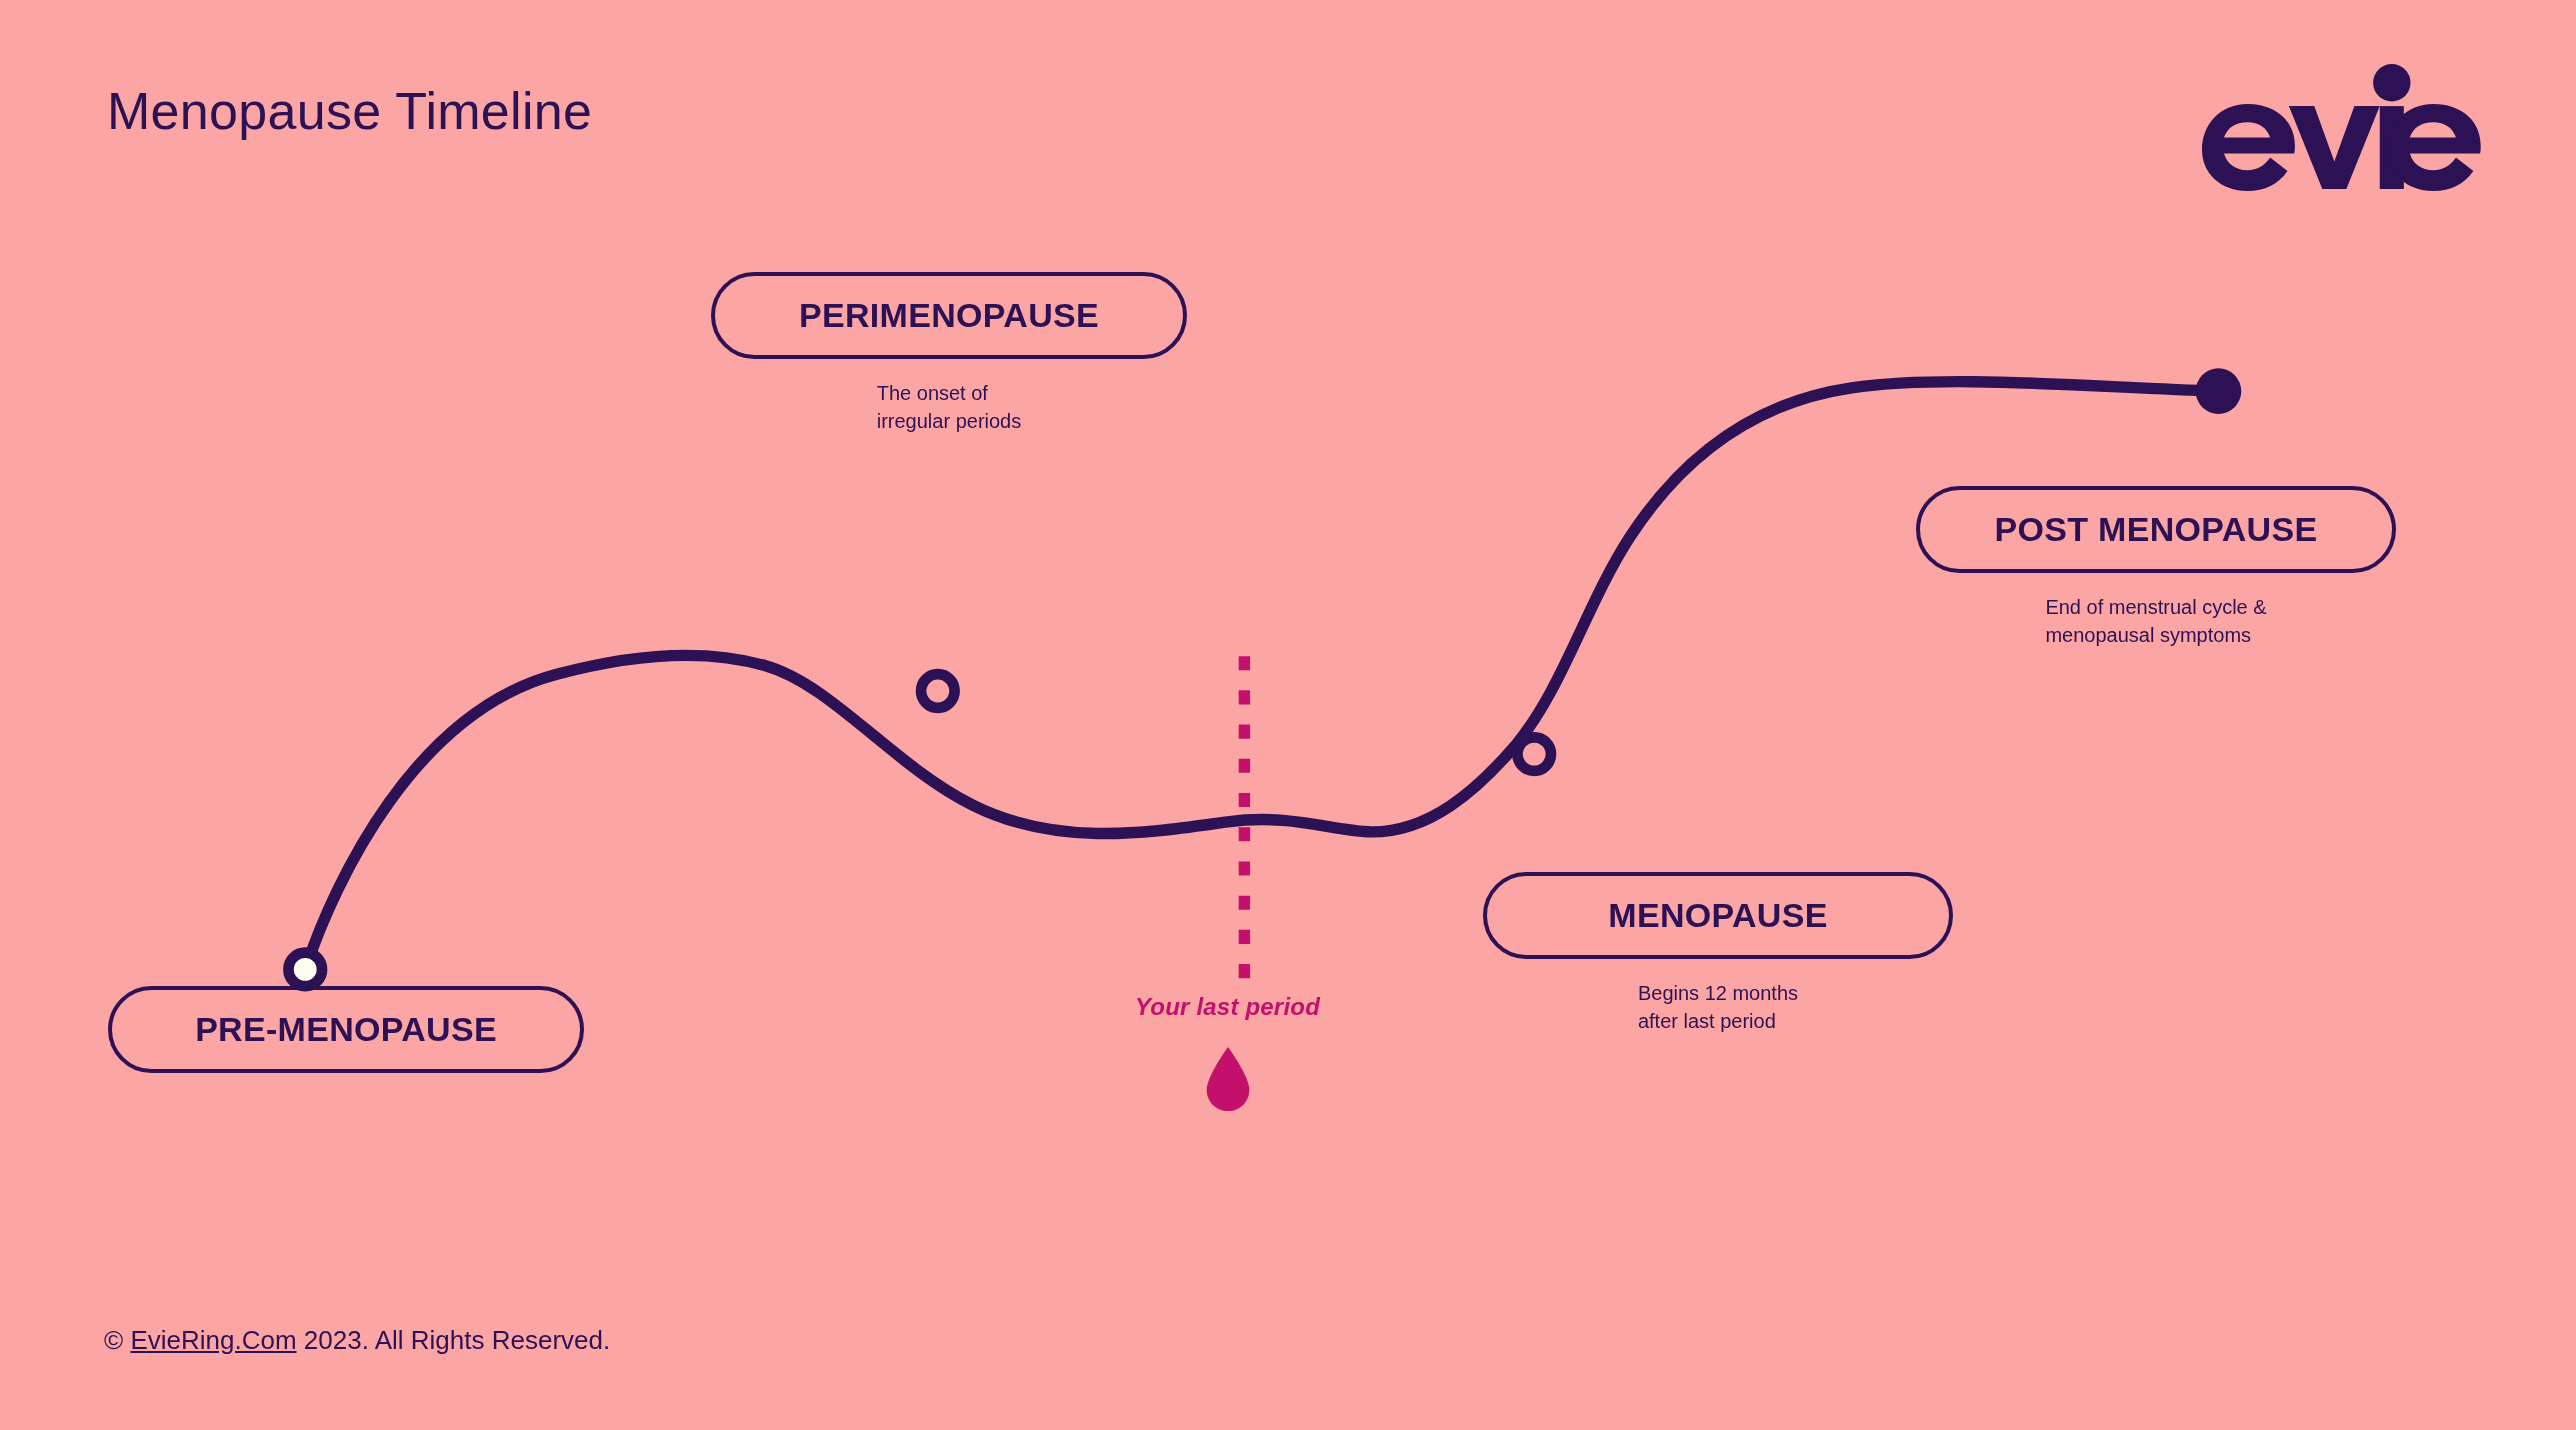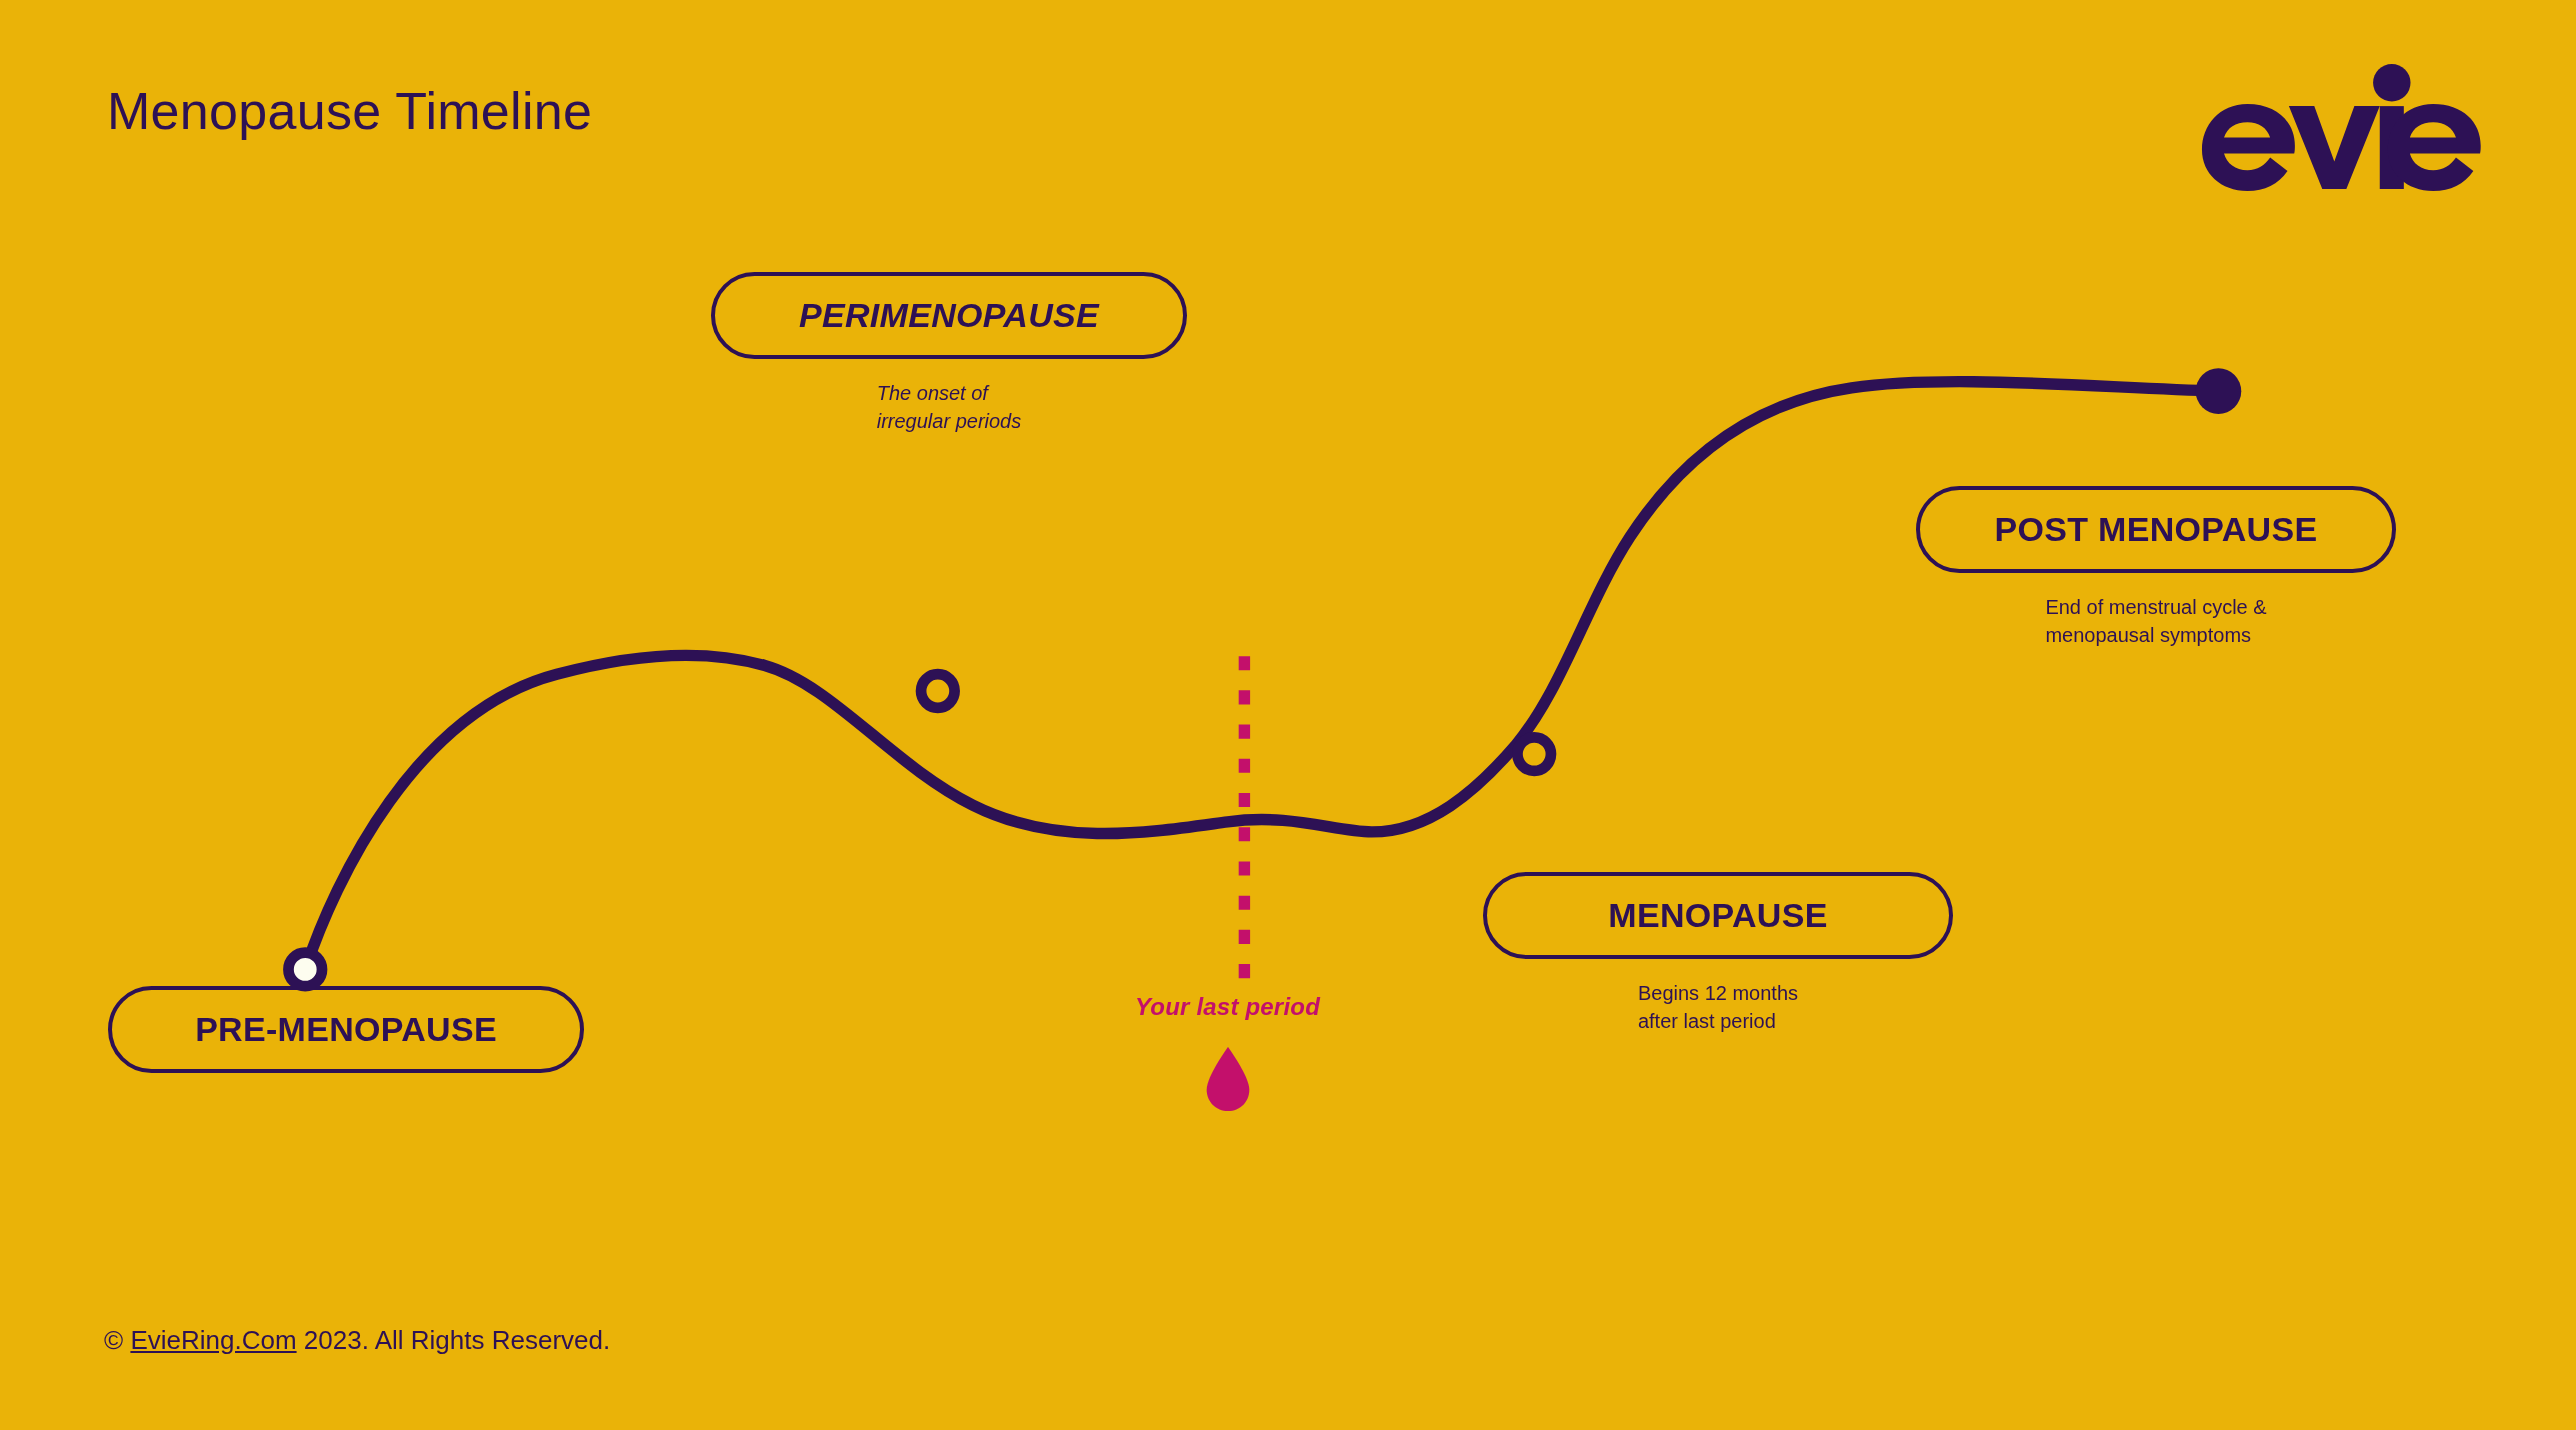--- a/index.html
+++ b/index.html
@@ -12,21 +12,21 @@
     background: #FDFDEF;
     font-family: "Liberation Sans", sans-serif;
     overflow: hidden;
     position: relative;
   }
   #stage {
     position: absolute;
     left: 0; top: 0;
     width: 2576px;
     height: 1431px;
-    background: #eab308;
+    background: #fca5a5;
   }
 
   
   .page-title {
     position: absolute;
     left: 107px;
     top: 81px;
     font-size: 52px;
     font-weight: 500;
     letter-spacing: 0.3px;
@@ -79,21 +79,21 @@
     line-height: 1.42;
     text-align: left;
     font-weight: 400;
     white-space: pre-line;
   }
 
   
   #grp-pre        { left: 101px;  top: 986px; width: 490px; }
   #grp-pre .stage-badge   { width: 476px; height: 87px; }
 
-  #grp-peri       { left: 711px; top: 272px;  width: 476px; font-style: italic; }
+  #grp-peri       { left: 711px; top: 272px;  width: 476px; }
   #grp-peri .stage-badge  { width: 476px; height: 87px; }
 
   #grp-meno       { left: 1483px; top: 872px; width: 470px; }
   #grp-meno .stage-badge  { width: 470px; height: 87px; }
 
   #grp-post       { left: 1916px; top: 486px;  width: 480px; }
   #grp-post .stage-badge  { width: 480px; height: 87px; }
 
   
   #last-period-group {

